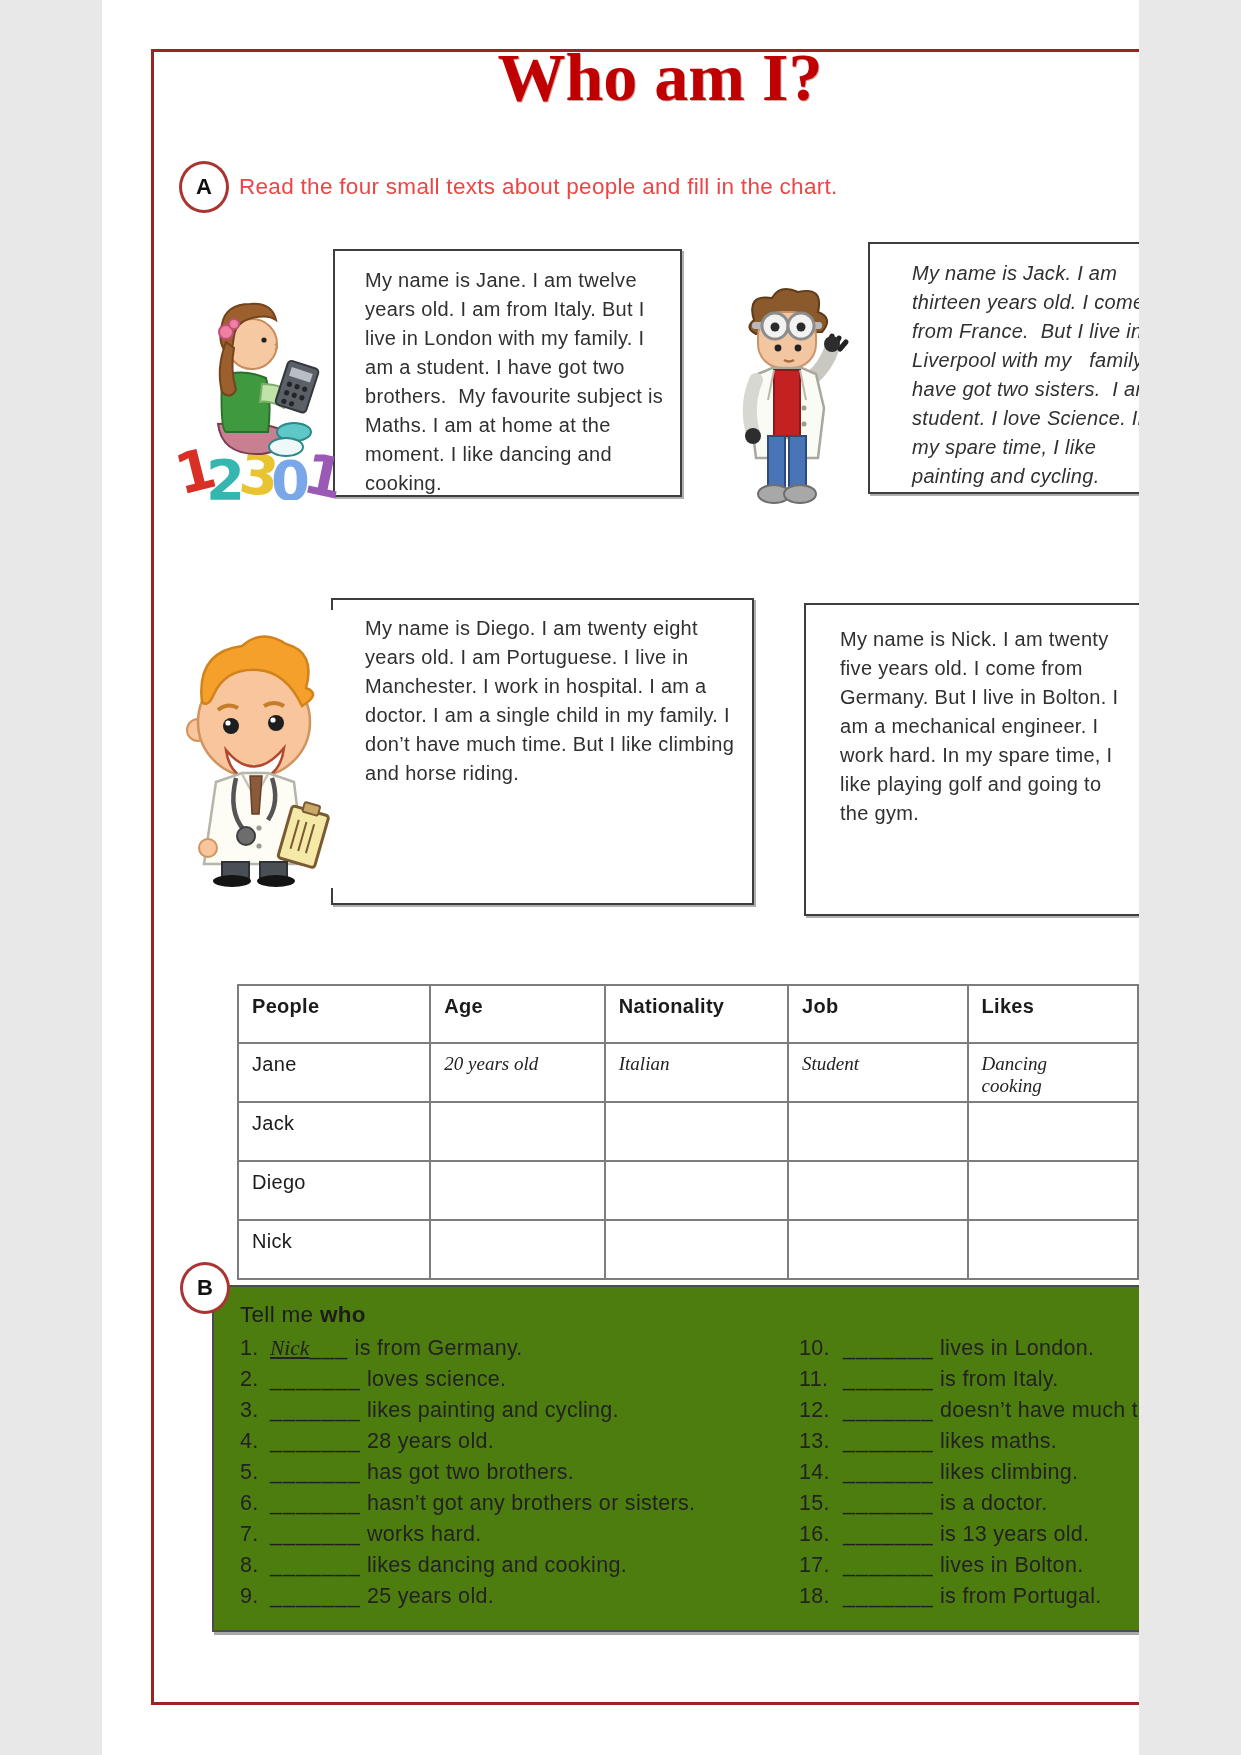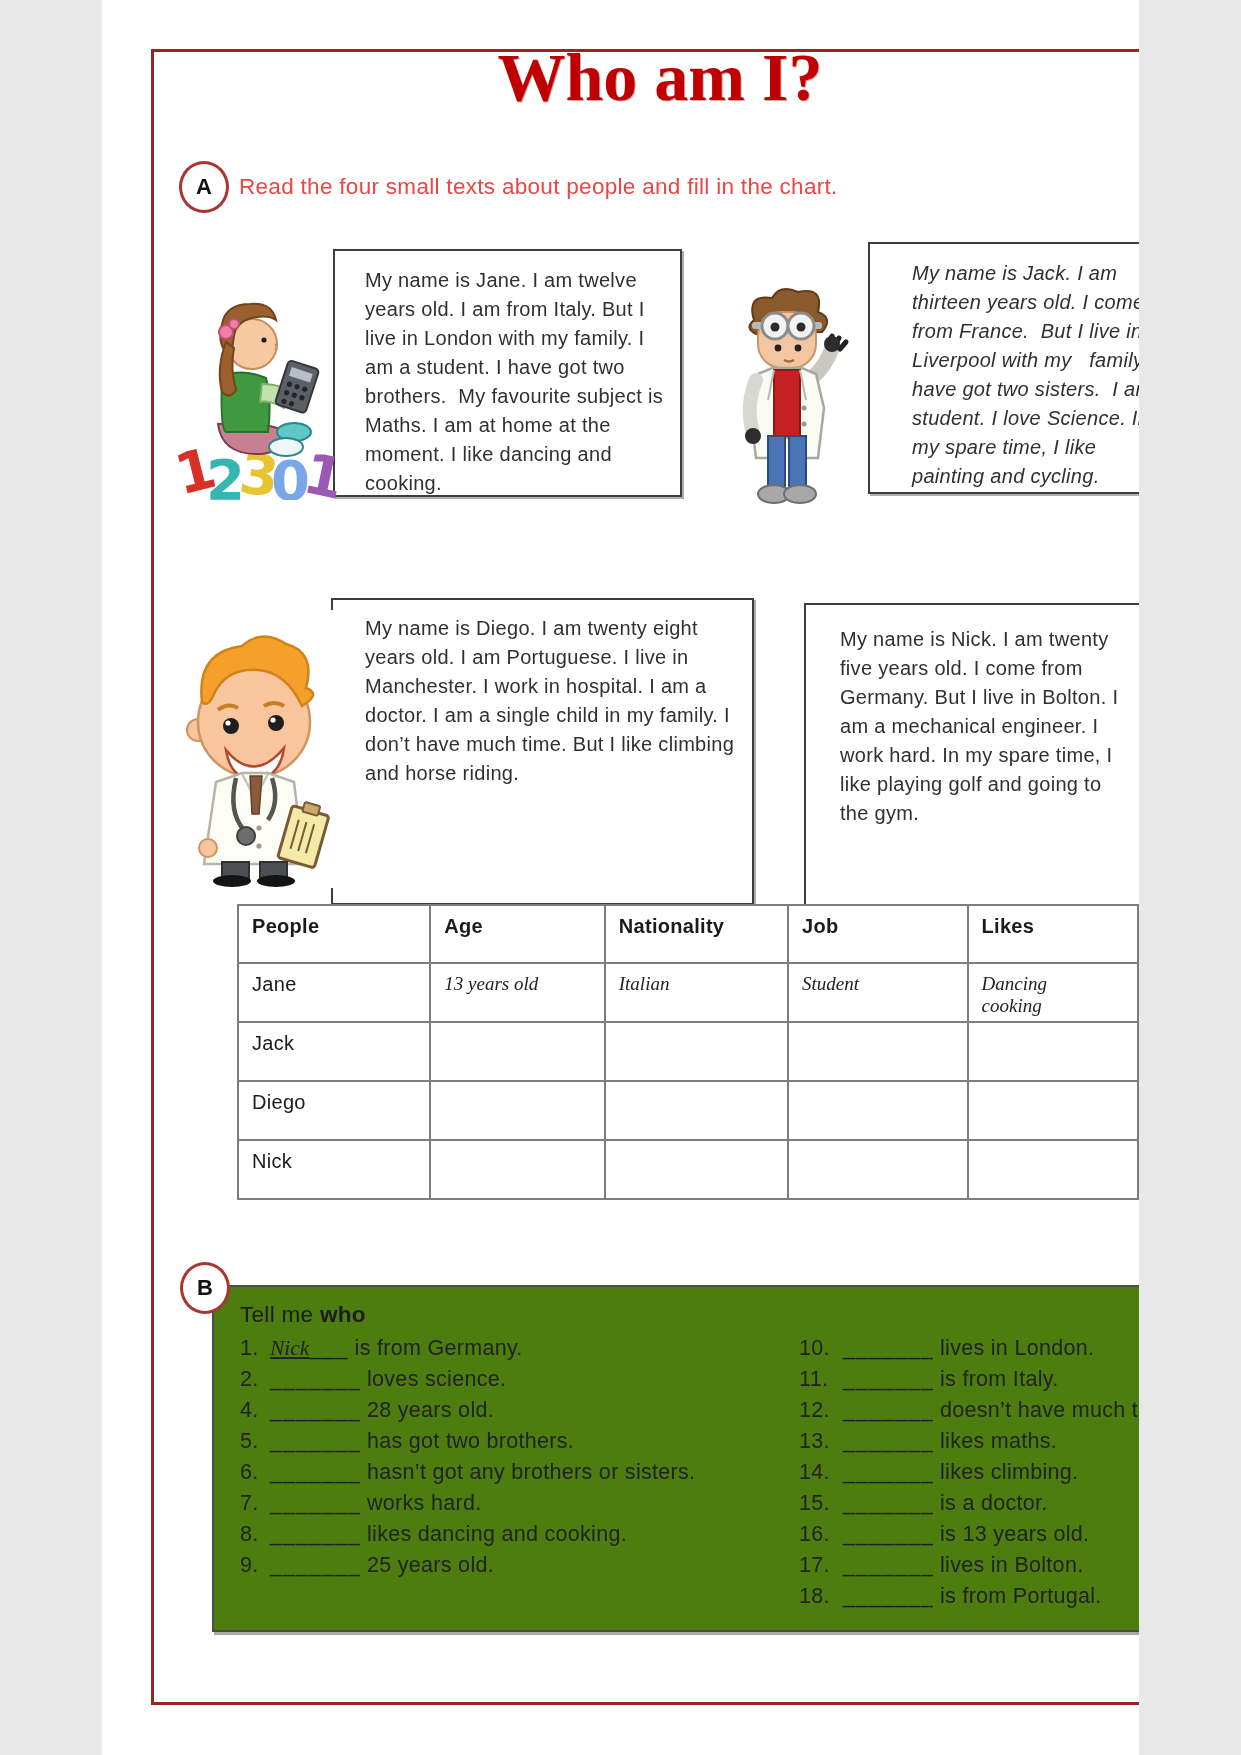--- a/index.html
+++ b/index.html
@@ -54,21 +54,21 @@
   .box-jane  { left: 231px; top: 249px; width: 349px; height: 248px; padding: 15px 8px 14px 30px; }
   .box-jack  { left: 766px; top: 242px; width: 313px; height: 252px; padding: 15px 6px 11px 42px; font-style: italic; }
   .box-diego { left: 229px; top: 598px; width: 423px; height: 307px; padding: 14px 10px 0 32px; }
   .box-nick  { left: 702px; top: 603px; width: 375px; height: 313px; padding: 20px 58px 0 34px; }
   .illus { position: absolute; z-index: 4; }
   .illus-jane  { left: 74px;  top: 272px; }
   .illus-jack  { left: 606px; top: 280px; }
   .illus-diego { left: 62px;  top: 610px; background: #fff; }
   .illus-nick  { left: 1046px; top: 620px; background: #fff; }
 
-  table.chart { position: absolute; left: 135px; top: 904px; border-collapse: collapse; background:#fff; }
+  table.chart { position: absolute; left: 135px; top: 984px; border-collapse: collapse; background:#fff; }
   .chart th, .chart td {
     border: 2px solid #7d7d7d;
     vertical-align: top; text-align: left;
     padding: 9px 8px 0 13px;
   }
   .chart th { font-size: 20px; font-weight: bold; height: 58px; color:#1b1b1b; }
   .chart td { height: 59px; }
   .chart td.name { font-weight: normal; font-size: 20px; color:#1b1b1b; }
   .chart td.val  {
     font-family: "Liberation Serif", serif; font-style: italic;
@@ -257,21 +257,21 @@
     <tbody>
         <tr>
       <th>People</th>
       <th>Age</th>
       <th>Nationality</th>
       <th>Job</th>
       <th>Likes</th>
     </tr>
     <tr>
       <td class="name">Jane</td>
-      <td class="val">13 years old</td>
+      <td class="val">20 years old</td>
       <td class="val">Italian</td>
       <td class="val">Student</td>
       <td class="val">Dancing
 cooking</td>
     </tr>
     <tr>
       <td class="name">Jack</td>
       <td class="val"></td>
       <td class="val"></td>
       <td class="val"></td>
@@ -299,20 +299,21 @@
   </div>
   <div class="b-box">
     <div class="b-title">
       <span>Tell me</span>
       <b>who</b>
     </div>
 
     <div class="fill-col col-l">
       <div class="fill-item"><span class="num">1.</span><span class="ans">Nick</span><span class="blank">___</span> <span>is from Germany.</span></div>
       <div class="fill-item"><span class="num">2.</span><span class="ans"></span><span class="blank">_______</span> <span>loves science.</span></div>
+      <div class="fill-item"><span class="num">3.</span><span class="ans"></span><span class="blank">_______</span> <span>likes painting and cycling.</span></div>
       <div class="fill-item"><span class="num">4.</span><span class="ans"></span><span class="blank">_______</span> <span>28 years old.</span></div>
       <div class="fill-item"><span class="num">5.</span><span class="ans"></span><span class="blank">_______</span> <span>has got two brothers.</span></div>
       <div class="fill-item"><span class="num">6.</span><span class="ans"></span><span class="blank">_______</span> <span>hasn’t got any brothers or sisters.</span></div>
       <div class="fill-item"><span class="num">7.</span><span class="ans"></span><span class="blank">_______</span> <span>works hard.</span></div>
       <div class="fill-item"><span class="num">8.</span><span class="ans"></span><span class="blank">_______</span> <span>likes dancing and cooking.</span></div>
       <div class="fill-item"><span class="num">9.</span><span class="ans"></span><span class="blank">_______</span> <span>25 years old.</span></div>
     </div>
 
     <div class="fill-col col-r">
       <div class="fill-item"><span class="num">10.</span><span class="ans"></span><span class="blank">_______</span> <span>lives in London.</span></div>

